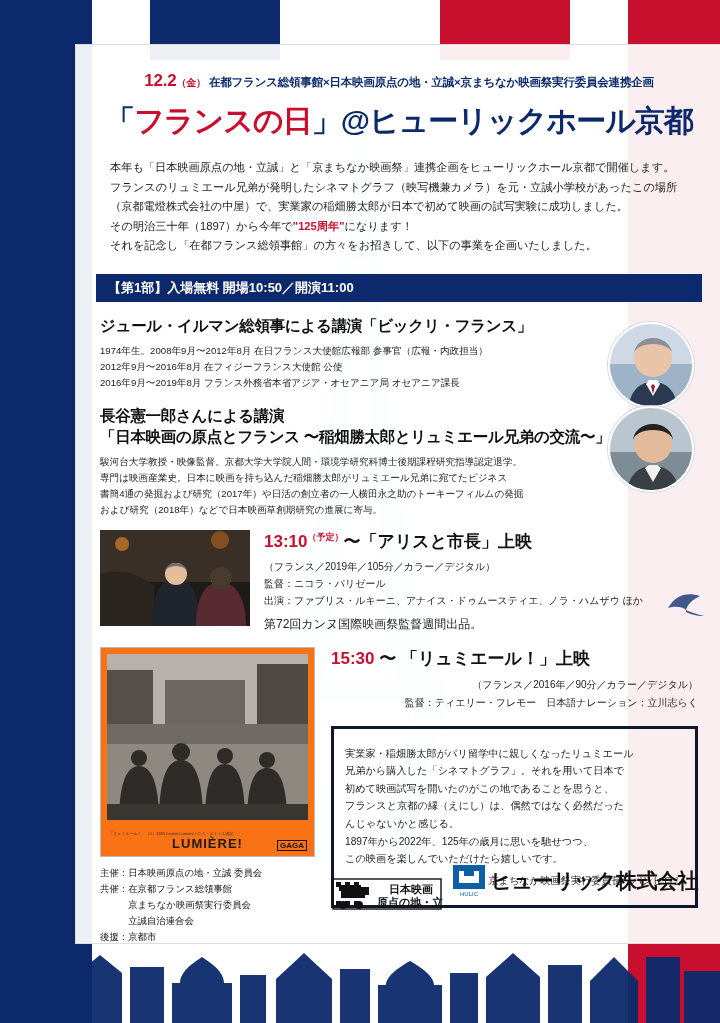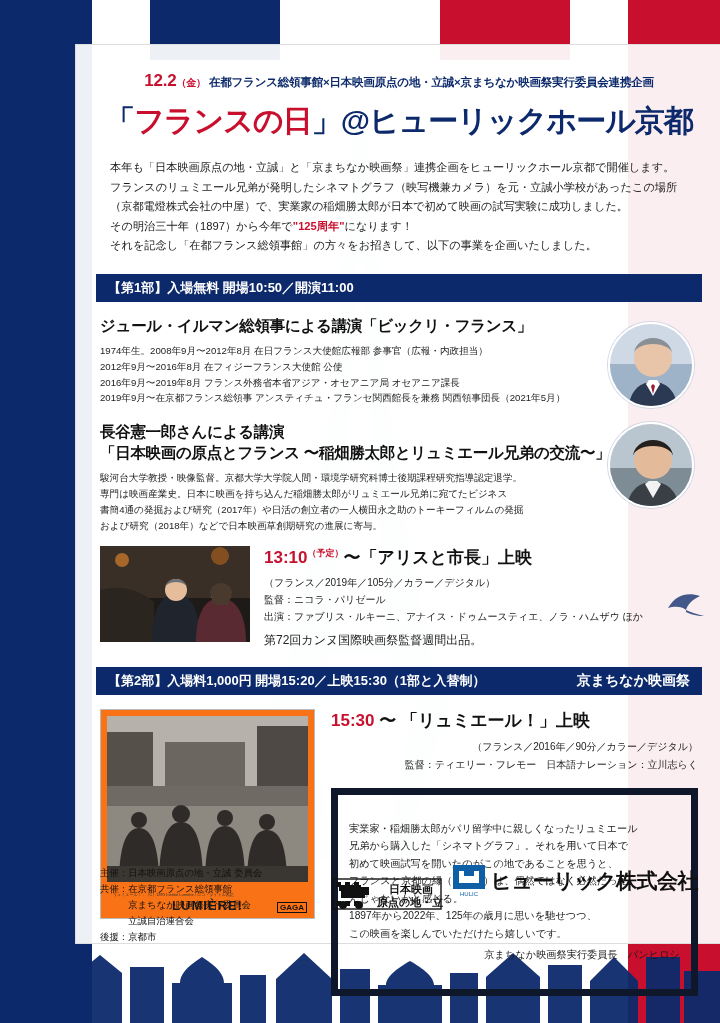--- a/index.html
+++ b/index.html
@@ -85,21 +85,21 @@
   .poster-img { position: absolute; left: 6px; top: 6px; right: 6px; bottom: 36px; background: #6e6a63; overflow: hidden; }
   .poster-cap { position: absolute; left: 8px; bottom: 20px; font-size: 4px; color: #333; line-height: 1.3; }
   .poster-logo { position: absolute; left: 50%; transform: translateX(-50%); bottom: 5px; font-size: 13px; letter-spacing: 1px; color: #1b1b1b; font-weight: bold; }
   .poster-gaga { position: absolute; right: 7px; bottom: 5px; font-size: 8px; color: #111; font-weight: bold; border: 1px solid #111; padding: 0 2px; }
 
   .p2info { flex: 1; }
   .p2time { font-size: 17px; font-weight: bold; color: #c8102e; }
   .p2time .t { color: #111; }
   .p2meta { font-size: 10px; line-height: 1.8; color: #222; margin-top: 6px; text-align: right; }
   .comment {
-    margin-top: 14px; border: 7px solid #0f172a; padding: 25px 11px;
+    margin-top: 14px; border: 3px solid #0f172a; padding: 16px 11px;
     font-size: 10.2px; line-height: 1.72; color: #1a1a1a;
   }
   .comment .sig { display: block; text-align: right; margin-top: 4px; }
 
   
   .footer { position: absolute; left: 0; right: 0; top: 820px; padding: 0 24px; display: flex; align-items: flex-start; }
   .org { font-size: 9.4px; line-height: 1.7; color: #111; }
   .logos { margin-left: auto; display: flex; align-items: flex-start; gap: 10px; }
   .logo-film { width: 112px; height: 56px; position: relative; }
   .hulic { display: flex; align-items: center; gap: 6px; }
@@ -187,21 +187,20 @@
         <path d="M18 86 c2 -20 12 -28 25 -28 c13 0 23 8 25 28z" fill="#2b3a52"></path>
         <path d="M36 60 l7 12 l7 -12 l-3 -4 h-8z" fill="#ffffff"></path>
         <path d="M41 62 l2 8 l2 -8 l-2 -2z" fill="#9b1c2e"></path>
       </svg>
     </div>
     <div class="talk-title">ジュール・イルマン総領事による講演「ビックリ・フランス」</div>
     <div class="cv">
       <div>1974年生。2008年9月〜2012年8月 在日フランス大使館広報部 参事官（広報・内政担当）</div>
       <div>2012年9月〜2016年8月 在フィジーフランス大使館 公使</div>
       <div>2016年9月〜2019年8月 フランス外務省本省アジア・オセアニア局 オセアニア課長</div>
-      <div>2019年9月〜在京都フランス総領事 アンスティチュ・フランセ関西館長を兼務 関西領事団長（2021年5月）</div>
     </div>
   </div>
 
   <div class="block" style="margin-top:16px;">
     <div class="portrait p2">
       <svg viewBox="0 0 86 86" width="86" height="86">
         <rect width="86" height="86" fill="#b9c6cf"></rect>
         <rect y="44" width="86" height="42" fill="#7e8c96"></rect>
         <circle cx="43" cy="36" r="19" fill="#e4bb9a"></circle>
         <path d="M23 33 a20 17 0 0 1 40 0 a20 11 0 0 0 -40 0z" fill="#23201e"></path>
@@ -241,24 +240,20 @@
         <div class="film-meta">
           <div>（フランス／2019年／105分／カラー／デジタル）</div>
           <div>監督：ニコラ・パリゼール</div>
           <div>出演：ファブリス・ルキーニ、アナイス・ドゥムースティエ、ノラ・ハムザウ ほか</div>
         </div>
         <div class="film-note">第72回カンヌ国際映画祭監督週間出品。</div>
       </div>
     </div>
   </div>
 
-  <div class="sec-bar">
-    <span>【第2部】入場料1,000円 開場15:20／上映15:30（1部と入替制）</span>
-    <span class="right">京まちなか映画祭</span>
-  </div>
 
   <div class="block">
     <div class="p2row">
       <div class="poster">
         <div class="poster-img">
           <svg viewBox="0 0 203 168" width="203" height="168" preserveAspectRatio="none">
             <rect width="203" height="168" fill="#8d8880"></rect>
             <rect y="0" width="203" height="70" fill="#b6b2ab"></rect>
             <path d="M0 70 h203 v20 h-203z" fill="#6f6a63"></path>
             <rect x="0" y="16" width="46" height="54" fill="#55504a"></rect>

